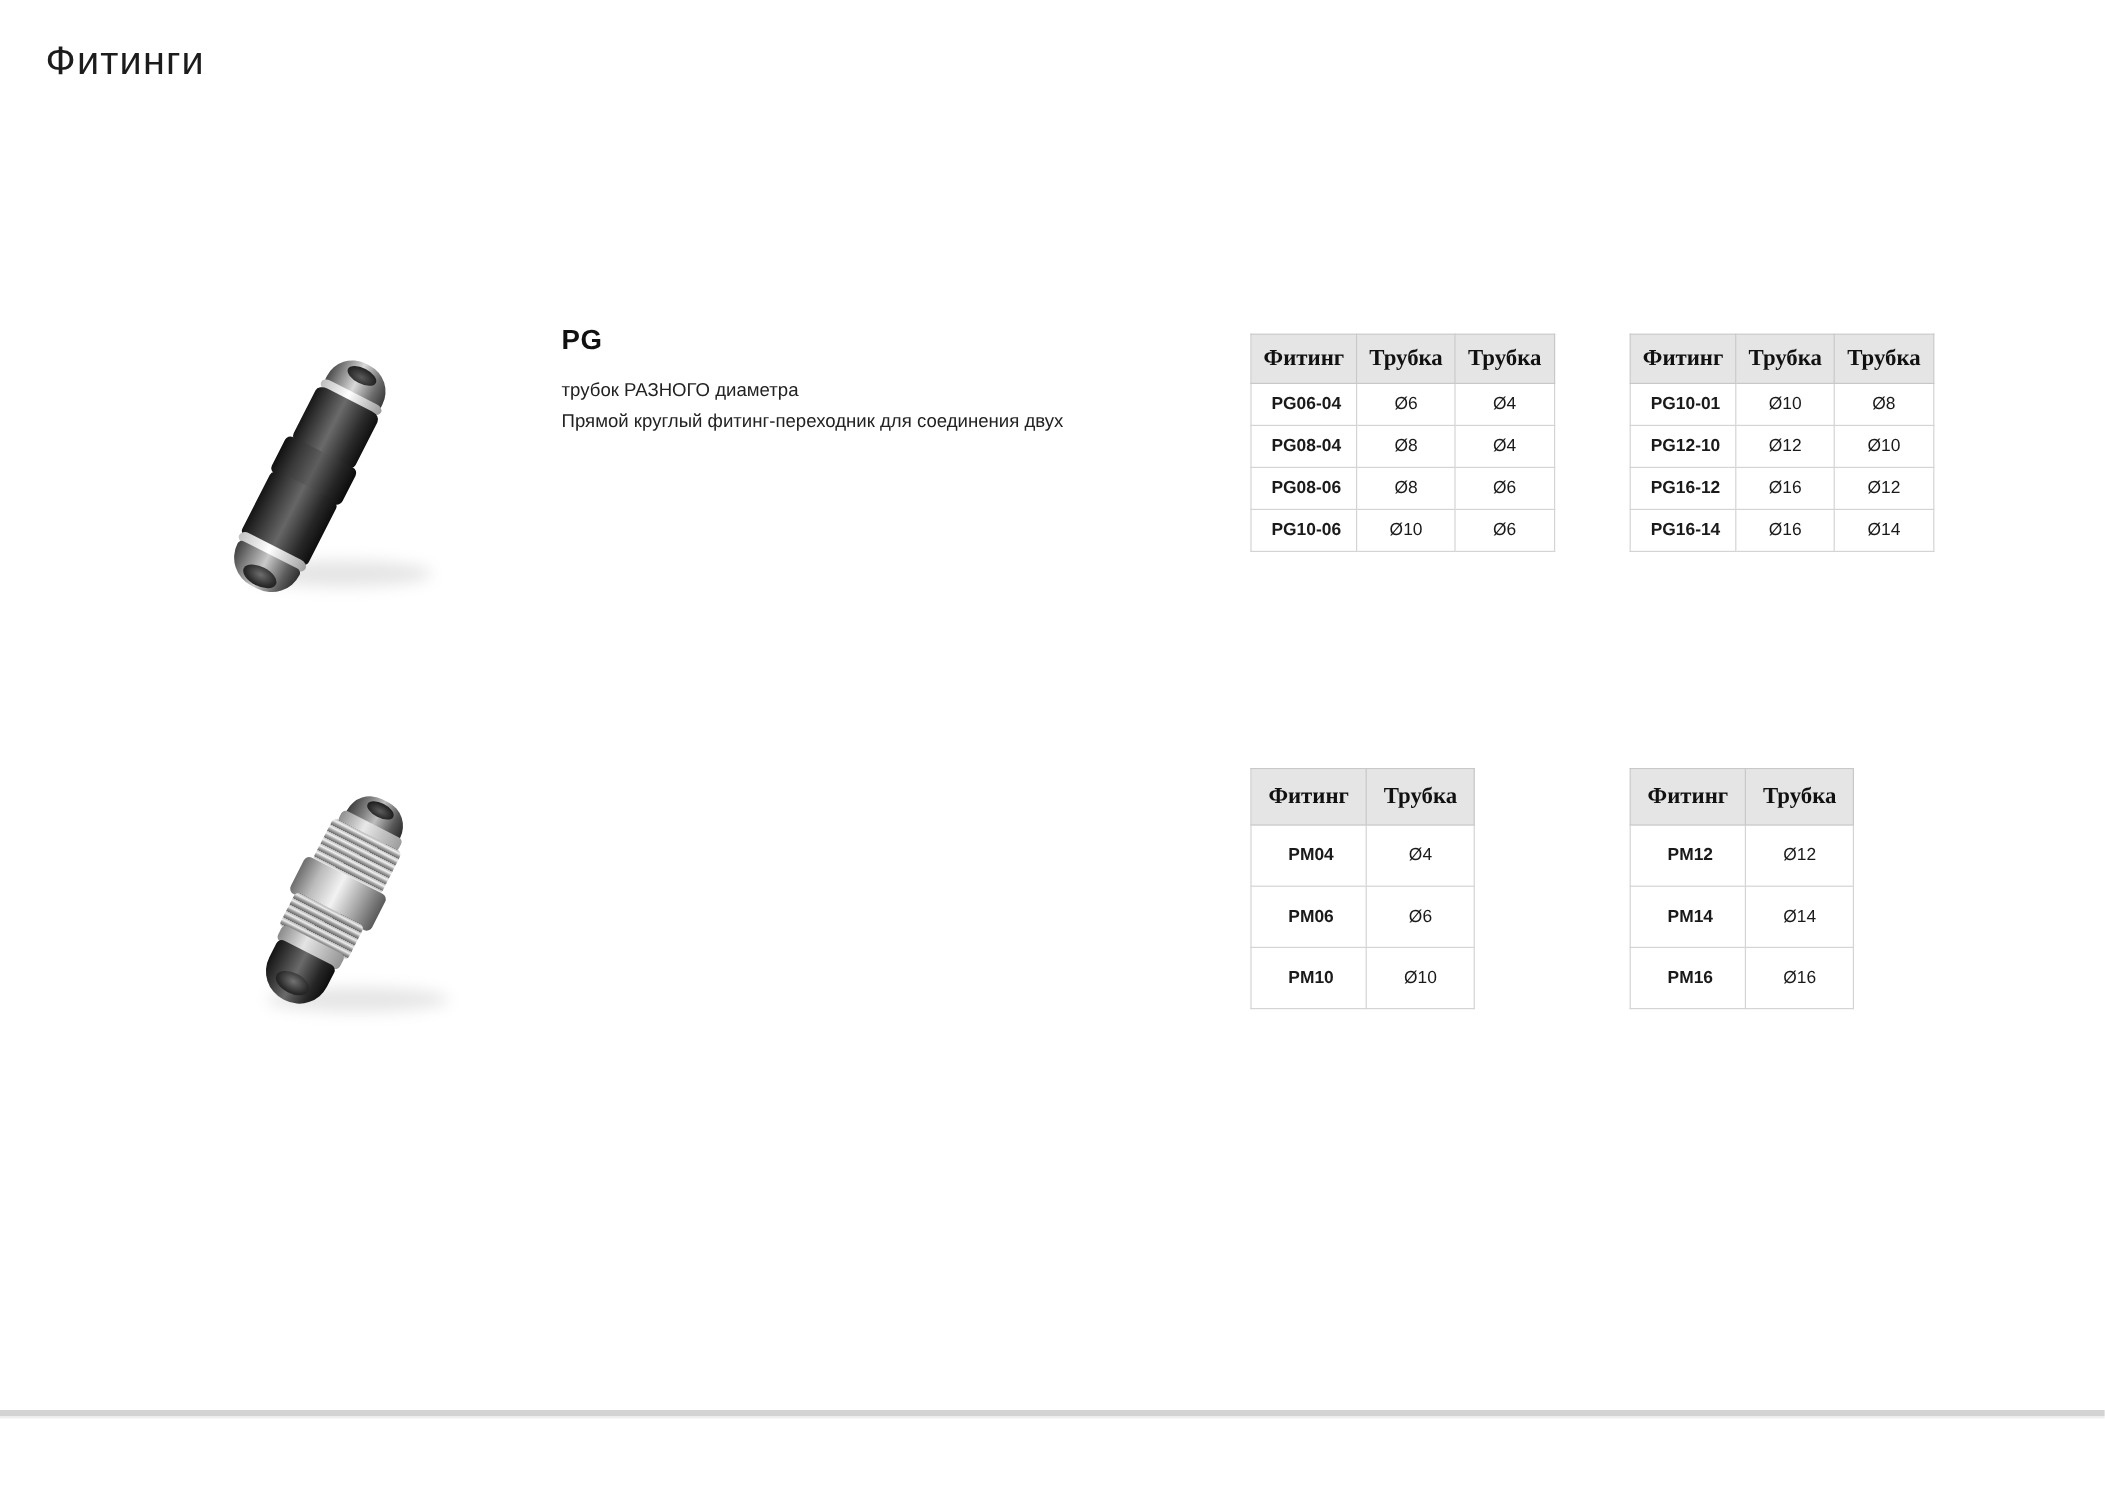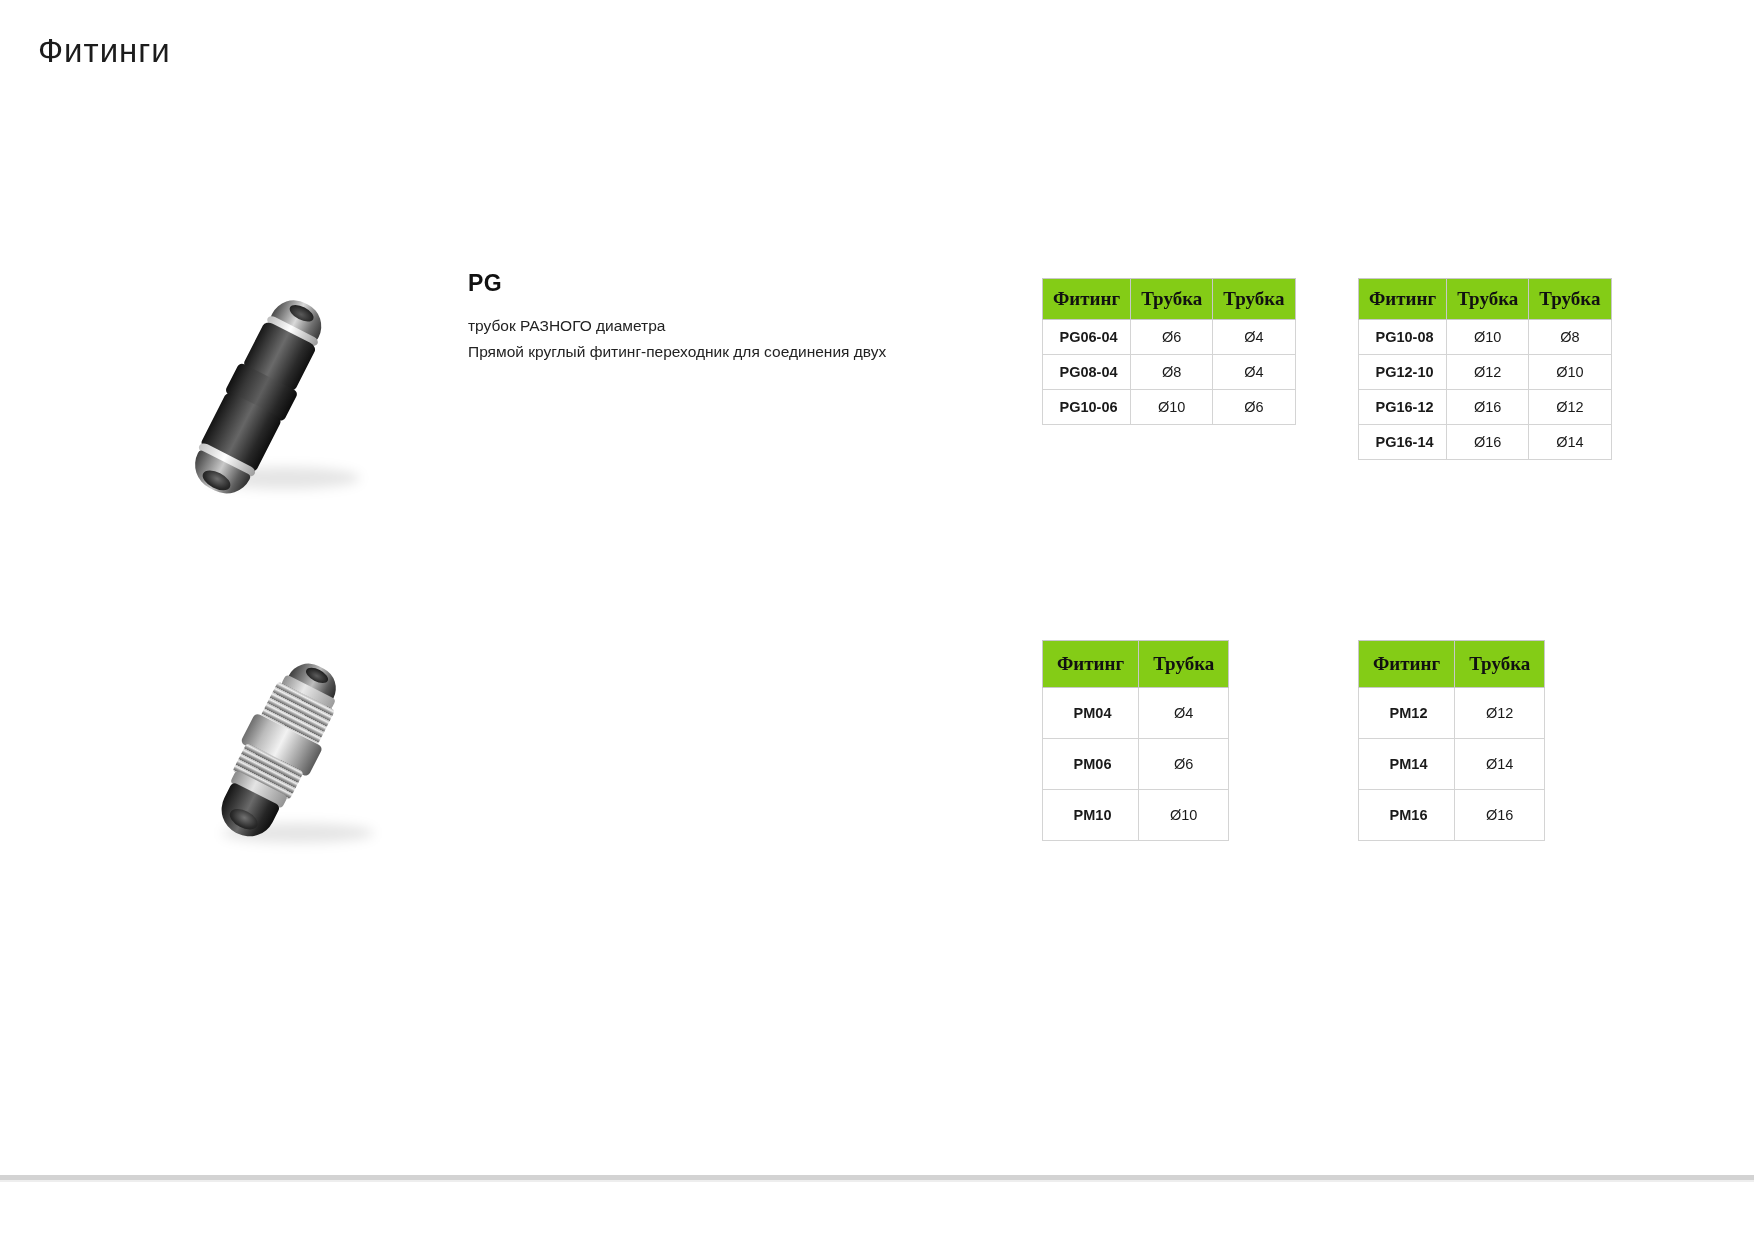--- a/index.html
+++ b/index.html
@@ -75,21 +75,21 @@
   
   table.spec {
     border-collapse: collapse;
     position: absolute;
     background: #ffffff;
   }
   table.spec th {
     font-family: "Liberation Serif", serif;
     font-size: 19px;
     font-weight: bold;
-    background: #84cc16;
+    background: #e5e5e5;
     border: 1px solid #c8c8c8;
     padding: 9px 10px;
     text-align: center;
     color: #111111;
     white-space: nowrap;
   }
   table.spec td {
     font-size: 14.5px;
     border: 1px solid #d4d4d4;
     padding: 9px 10px;
@@ -292,38 +292,43 @@
         <td class="code">PG06-04</td>
         <td>Ø6</td>
         <td>Ø4</td>
       </tr>
       <tr>
         <td class="code">PG08-04</td>
         <td>Ø8</td>
         <td>Ø4</td>
       </tr>
       <tr>
+        <td class="code">PG08-06</td>
+        <td>Ø8</td>
+        <td>Ø6</td>
+      </tr>
+      <tr>
         <td class="code">PG10-06</td>
         <td>Ø10</td>
         <td>Ø6</td>
       </tr>
     </tbody>
   </table>
 
   <table class="spec pg" style="left:1358px; top:278px;">
     <thead>
       <tr>
         <th>Фитинг</th>
         <th>Трубка</th>
         <th>Трубка</th>
       </tr>
     </thead>
     <tbody>
       <tr>
-        <td class="code">PG10-08</td>
+        <td class="code">PG10-01</td>
         <td>Ø10</td>
         <td>Ø8</td>
       </tr>
       <tr>
         <td class="code">PG12-10</td>
         <td>Ø12</td>
         <td>Ø10</td>
       </tr>
       <tr>
         <td class="code">PG16-12</td>

